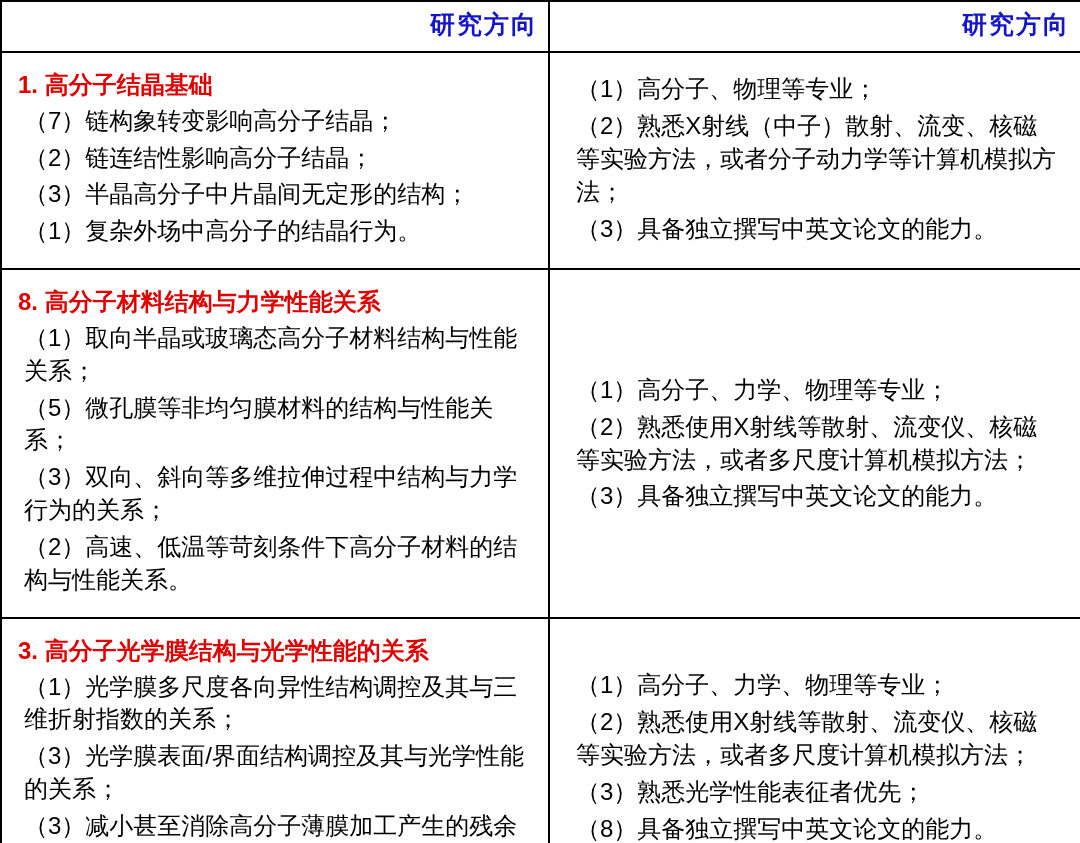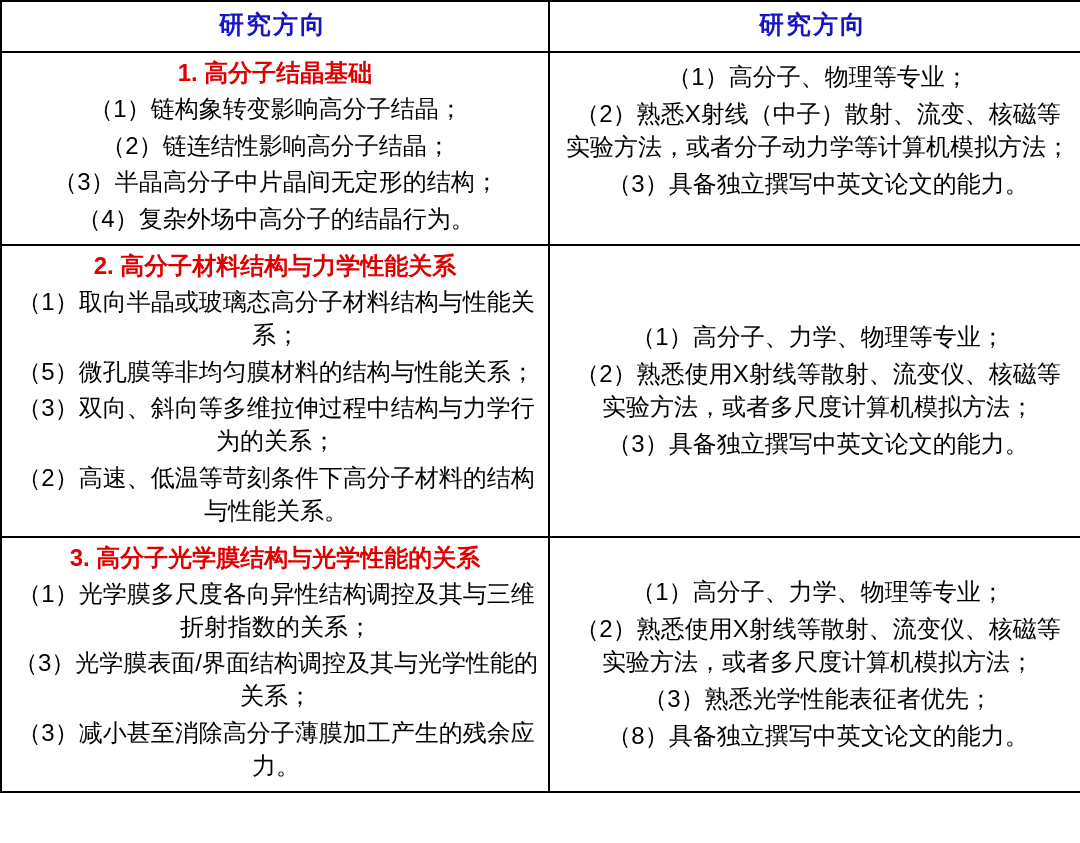--- a/index.html
+++ b/index.html
@@ -22,26 +22,25 @@
     border-collapse: collapse;
     table-layout: fixed;
   }
   table.research-table col.col-direction { width: 548px; }
   table.research-table col.col-requirement { width: 532px; }
 
   table.research-table th,
   table.research-table td {
     border: 2px solid #000000;
     vertical-align: top;
-    padding: 4px;
-    text-align: center;
+    padding: 16px;
   }
   table.research-table th {
-    text-align: center;
-    padding: 6px 4px 10px 0;
+    text-align: right;
+    padding: 6px 10px 10px 0;
     font-size: 25px;
     font-weight: bold;
     color: #1414c8;
     letter-spacing: 2px;
   }
   td.cell {
     padding: 8px 10px 10px 8px;
   }
   td.cell.vcenter {
     vertical-align: middle;
@@ -82,38 +81,38 @@
         <th>研究方向</th>
         <th>研究方向</th>
       </tr>
     </thead>
     <tbody>
 
       <tr>
         <td class="cell">
           <p class="heading">1. 高分子结晶基础</p>
           <div class="items-block">
-            <p class="item">（1）链构象转变影响高分子结晶；</p>
+            <p class="item">（7）链构象转变影响高分子结晶；</p>
             <p class="item">（2）链连结性影响高分子结晶；</p>
             <p class="item">（3）半晶高分子中片晶间无定形的结构；</p>
-            <p class="item">（4）复杂外场中高分子的结晶行为。</p>
+            <p class="item">（1）复杂外场中高分子的结晶行为。</p>
           </div>
         </td>
         <td class="cell">
           <div class="req-block">
             <p class="item">（1）高分子、物理等专业；</p>
             <p class="item">（2）熟悉X射线（中子）散射、流变、核磁等实验方法，或者分子动力学等计算机模拟方法；</p>
             <p class="item">（3）具备独立撰写中英文论文的能力。</p>
           </div>
         </td>
       </tr>
 
       <tr>
         <td class="cell">
-          <p class="heading">2. 高分子材料结构与力学性能关系</p>
+          <p class="heading">8. 高分子材料结构与力学性能关系</p>
           <div class="items-block">
             <p class="item">（1）取向半晶或玻璃态高分子材料结构与性能关系；</p>
             <p class="item">（5）微孔膜等非均匀膜材料的结构与性能关系；</p>
             <p class="item">（3）双向、斜向等多维拉伸过程中结构与力学行为的关系；</p>
             <p class="item">（2）高速、低温等苛刻条件下高分子材料的结构与性能关系。</p>
           </div>
         </td>
         <td class="cell vcenter">
           <div class="req-block">
             <p class="item">（1）高分子、力学、物理等专业；</p>

